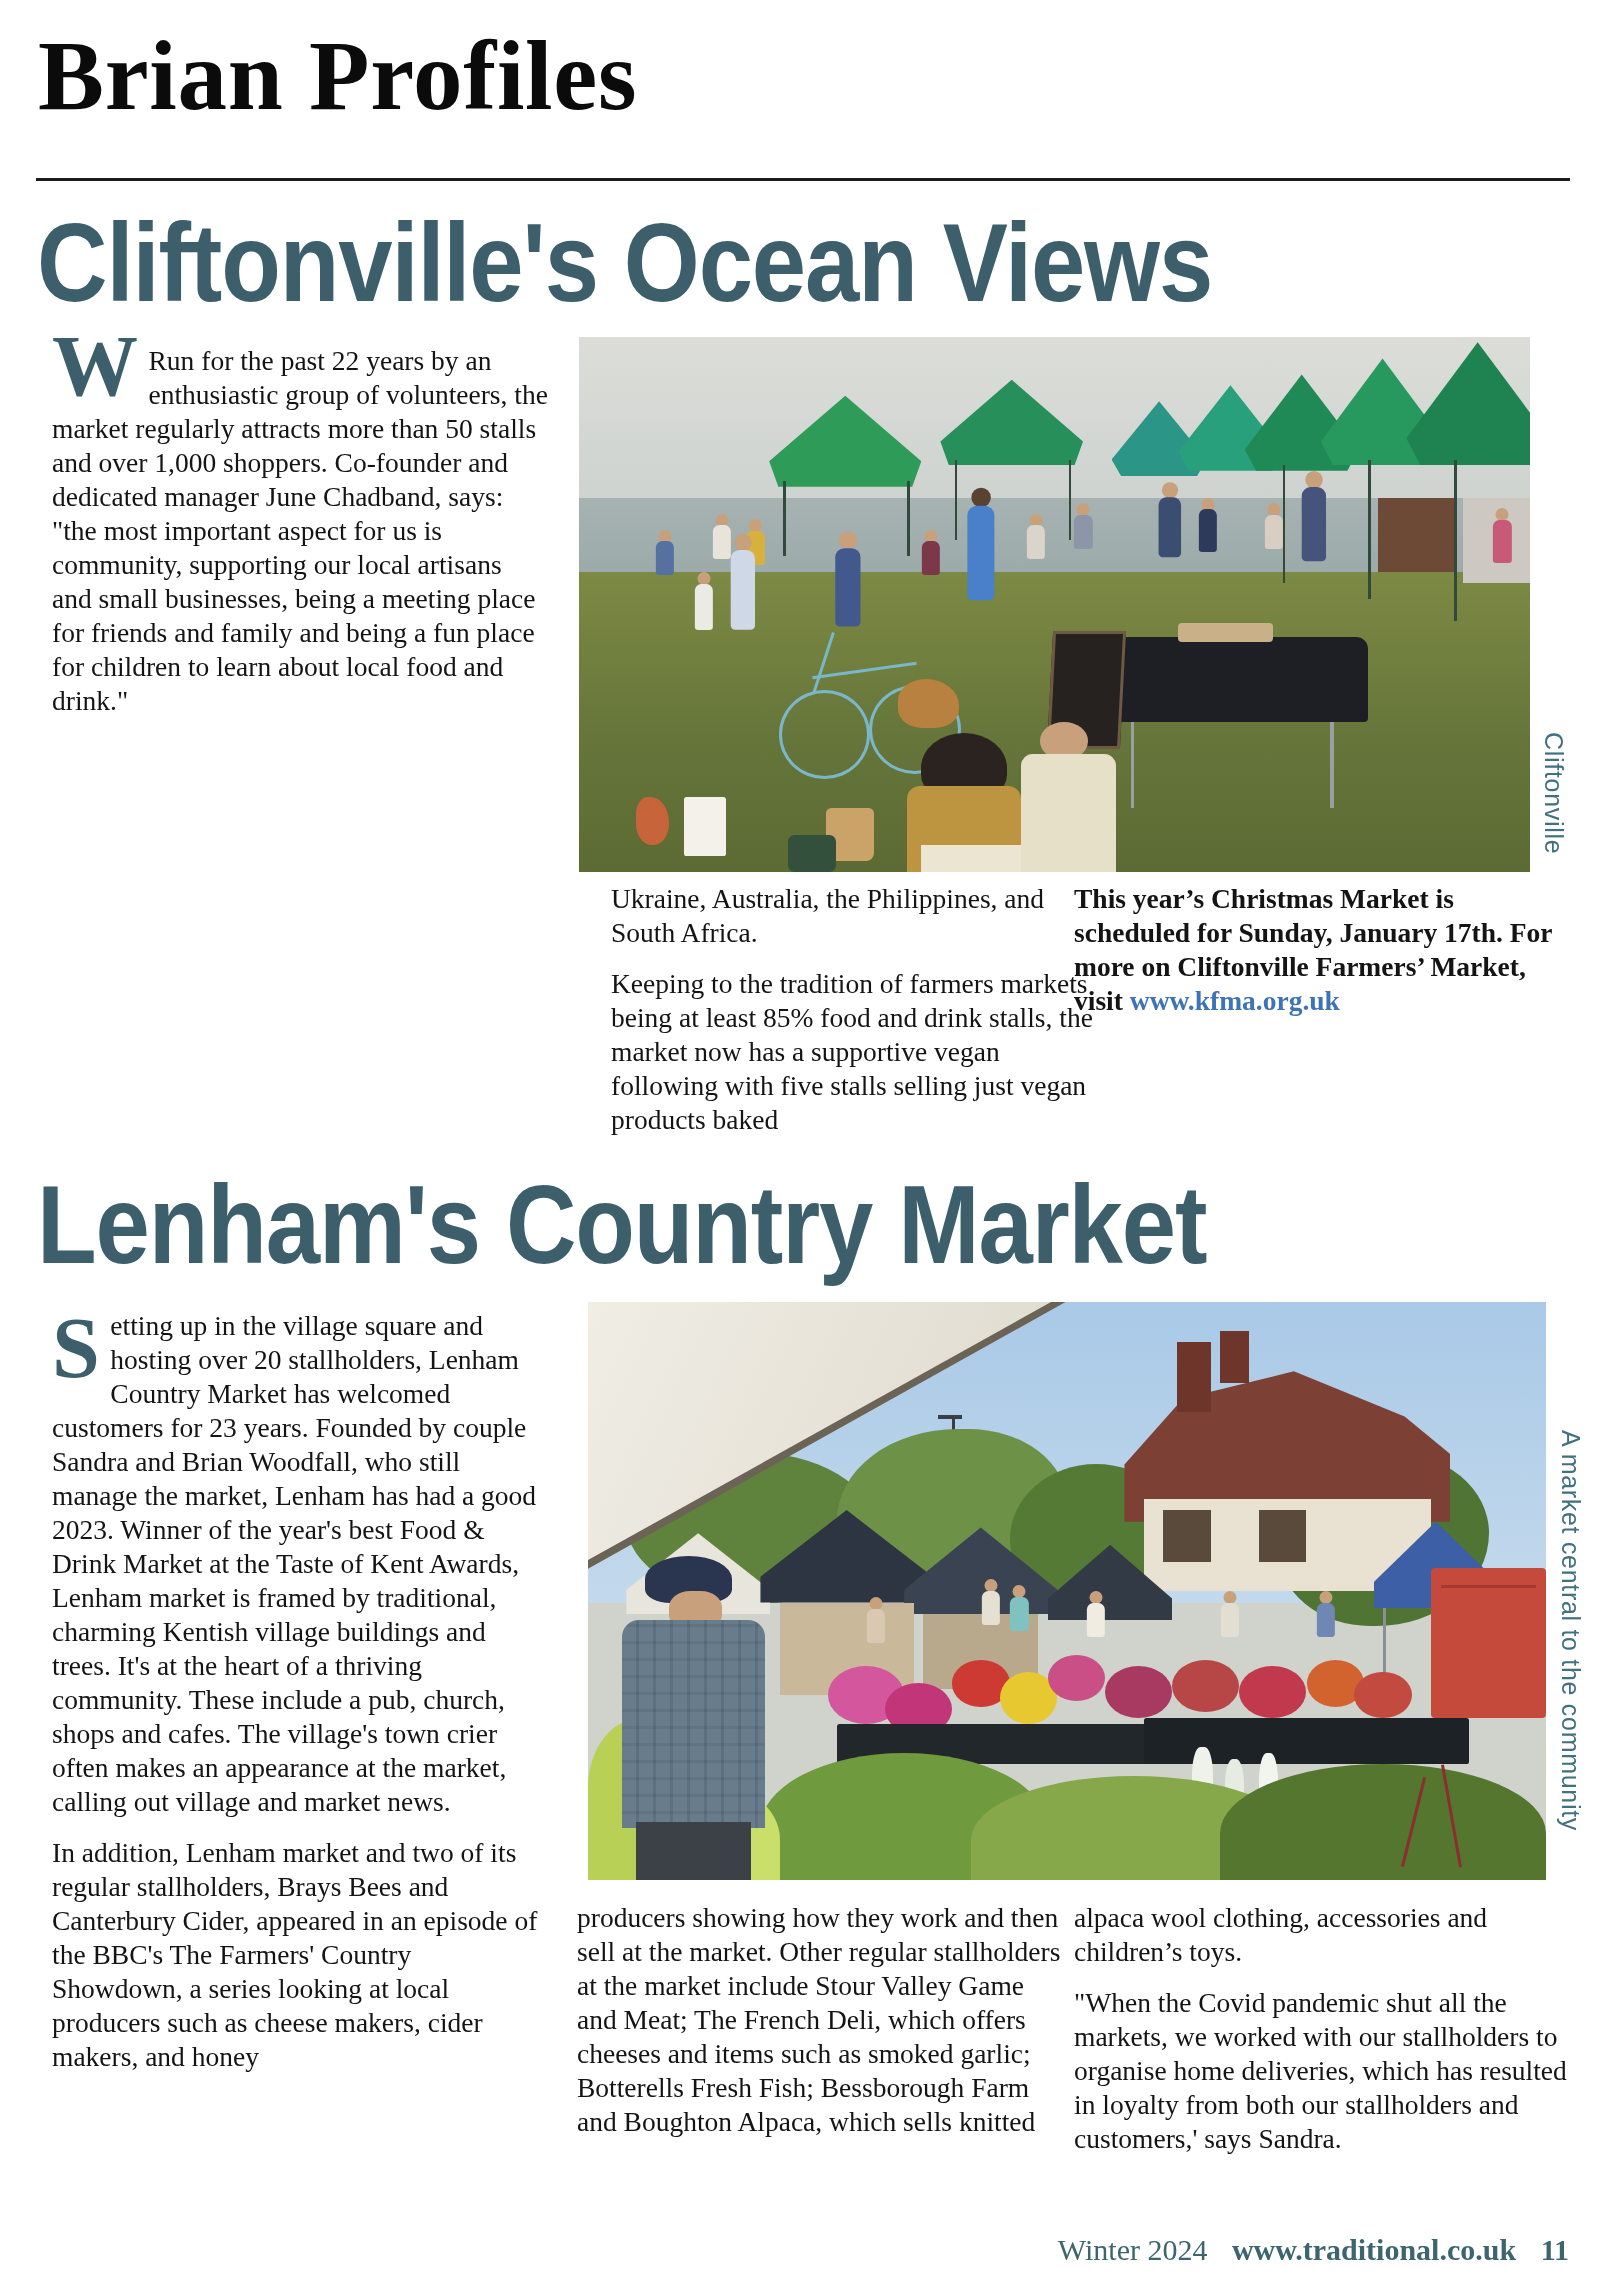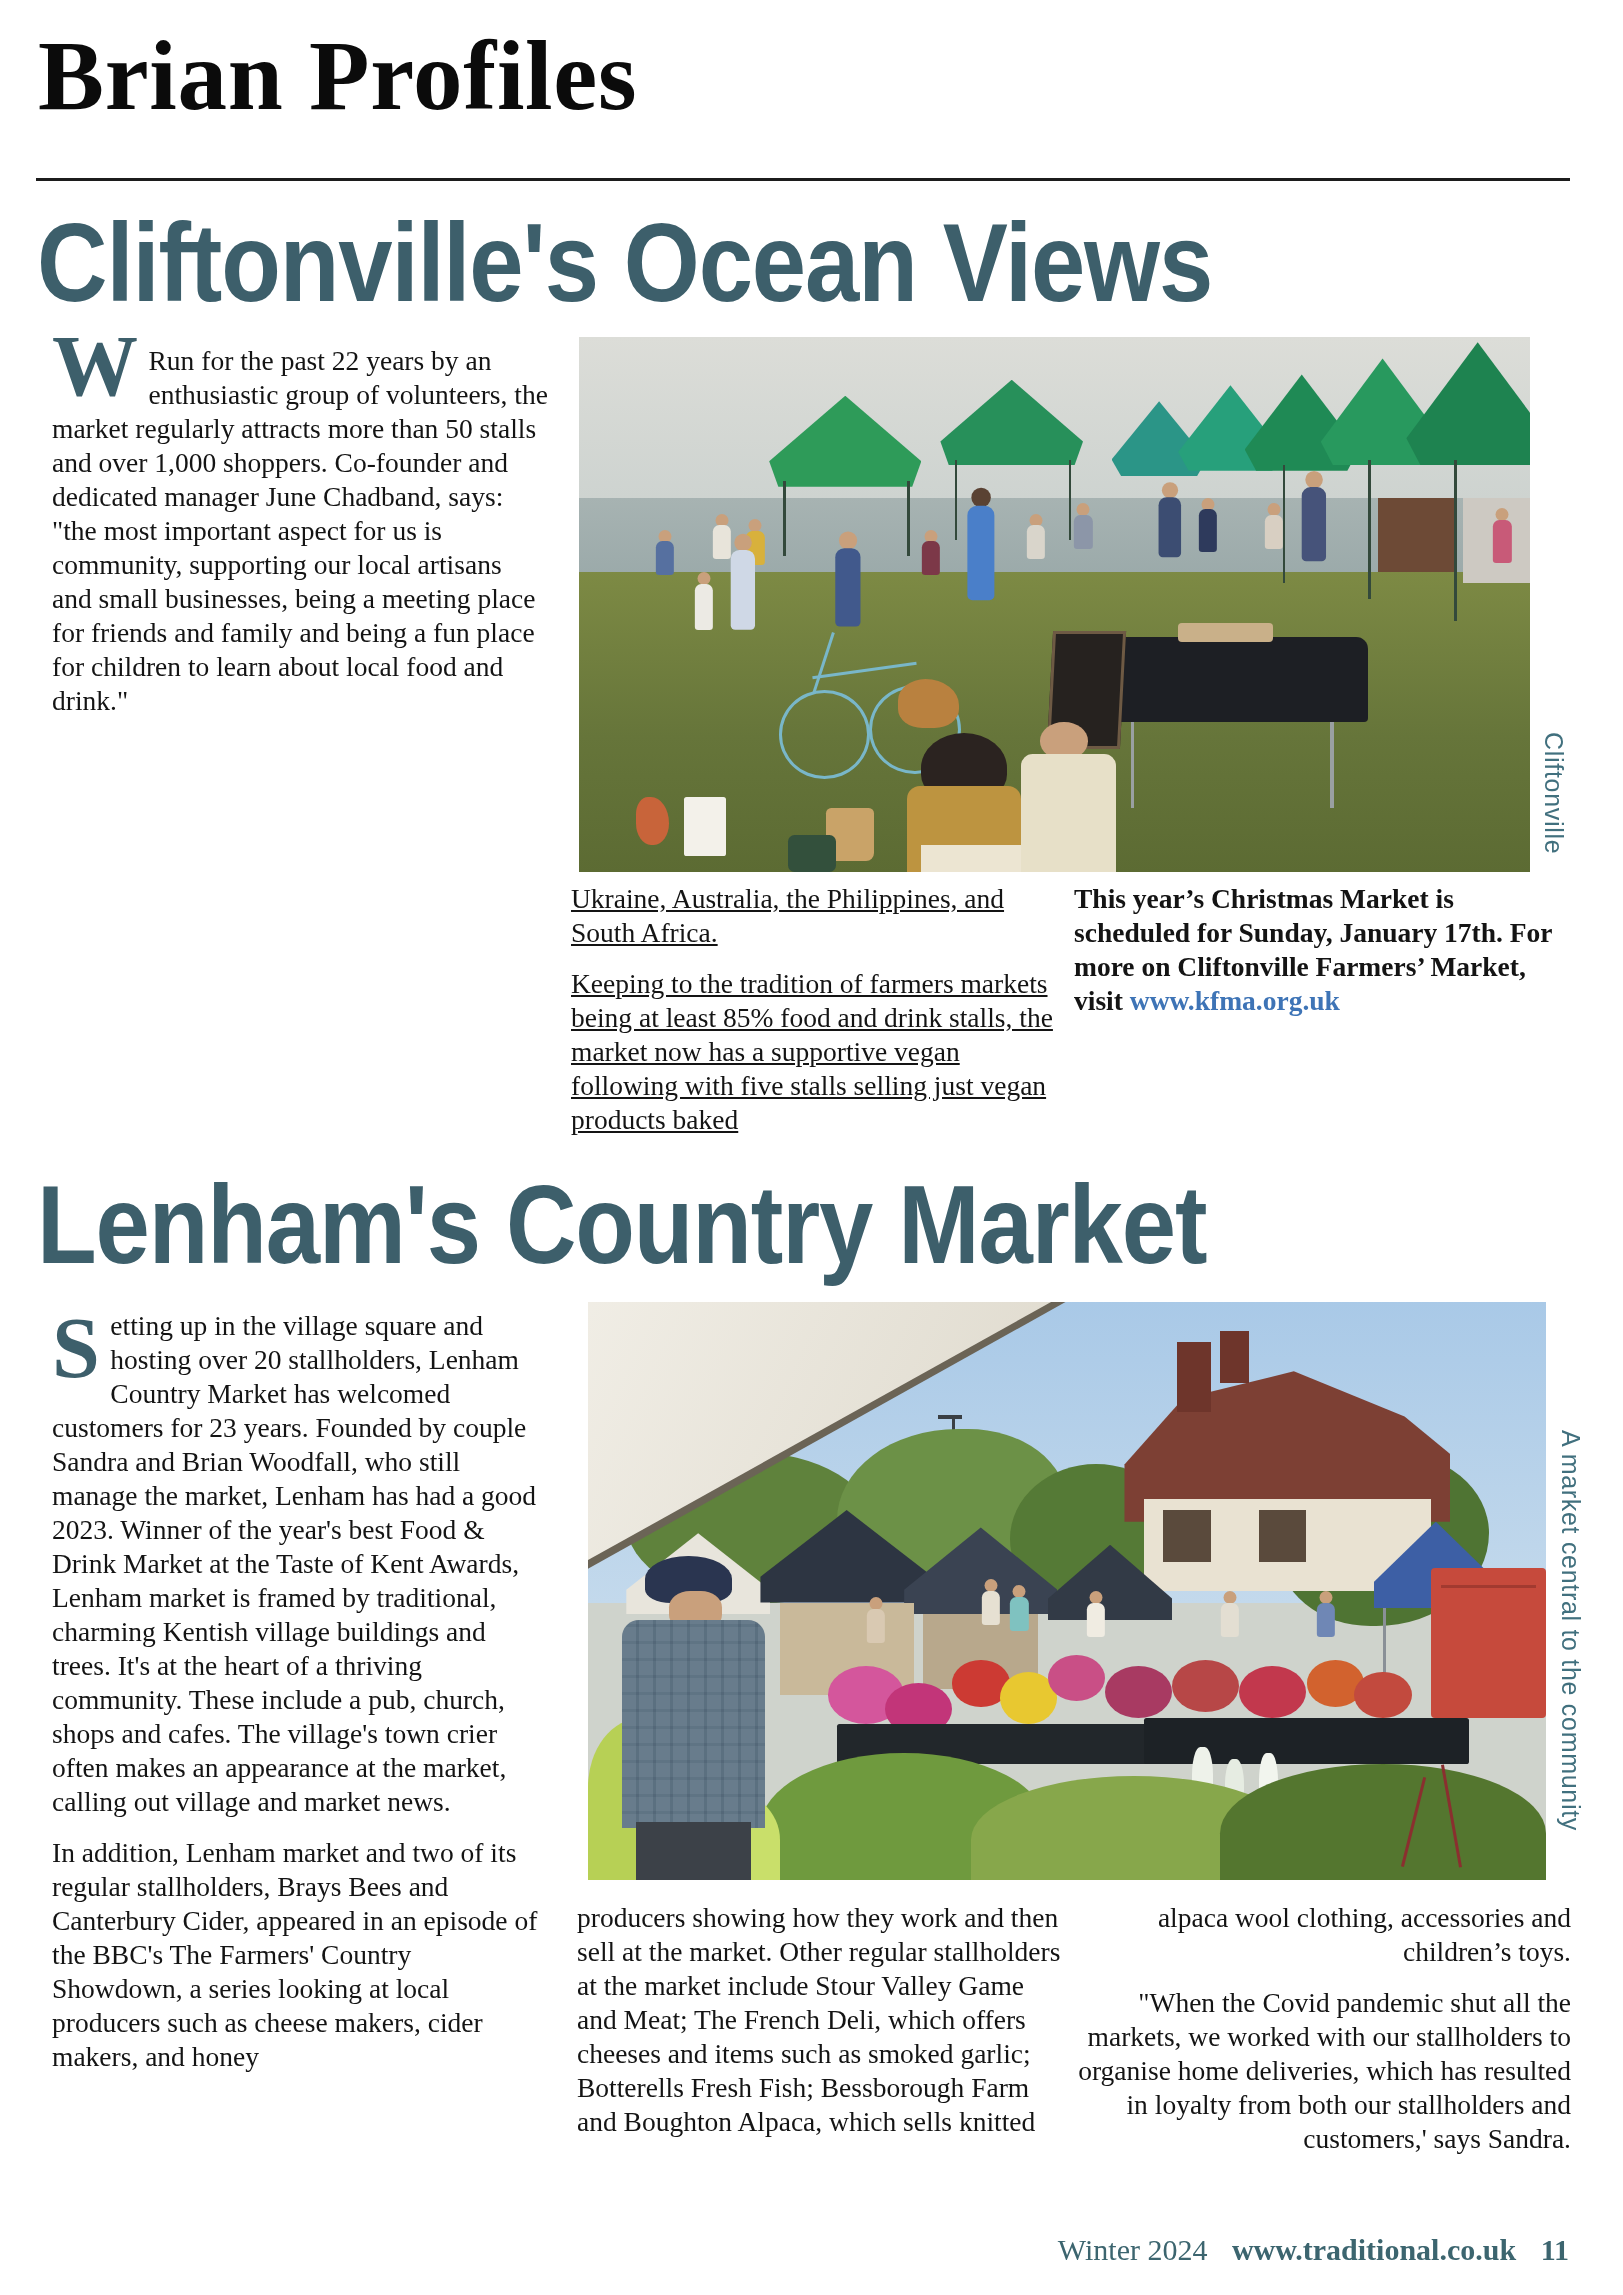--- a/index.html
+++ b/index.html
@@ -168,21 +168,21 @@
   <div style="left:46.5%;top:78%;width:10%;height:23%;background:#e7e0c8;border-radius:11.8px 11.8px 0 0;"></div>
 
   <div style="left:11%;top:86%;width:4.5%;height:11%;background:#f3f1ea;border-radius:2.6px;"></div>
   <div style="left:26%;top:88%;width:5%;height:10%;background:#c9a368;border-radius:5.2px 5.2px 7.9px 7.9px;"></div>
   <div style="left:22%;top:93%;width:5%;height:7%;background:#33503c;border-radius:6.5px;"></div>
   <div style="left:6%;top:86%;width:3.5%;height:9%;background:#c8643a;border-radius:40% 60% 50% 50%;"></div>
 </div>
 
 <div class="abs vcap" style="left:1539px;top:732px;">Cliftonville</div>
 
-<div class="abs col" style="left:571px;top:882px;width:489px;text-decoration:underline;">
+<div class="abs col" style="left:611px;top:882px;width:489px;">
   <p>Ukraine, Australia, the Philippines, and South Africa.</p>
   <p>Keeping to the tradition of farmers markets being at least 85% food and drink stalls, the market now has a supportive vegan following with five stalls selling just vegan products baked</p>
 </div>
 <div class="abs col" style="left:1074px;top:882px;width:497px;">
   <p class="boldp"><span>This year’s Christmas Market is scheduled for Sunday, January 17th. For more on Cliftonville Farmers’ Market, visit</span> <a class="link" href="#">www.kfma.org.uk</a></p>
 </div>
 
 <div class="abs bigtitle" style="left:37px;top:1170px;">Lenham's Country Market</div>
 
 <div class="abs col" style="left:52px;top:1309px;width:496px;">
@@ -280,21 +280,21 @@
   <div style="left:8.5%;top:50%;width:5.5%;height:7%;background:#c9a07c;border-radius:40%;"></div>
   <div style="left:3.5%;top:55%;width:15%;height:36%;border-radius:17px 17px 0 0;background:repeating-linear-gradient(90deg,#a3b2bd 0 14.4px,#8fa0ad 14.4px 17px),repeating-linear-gradient(0deg,#a3b2bd 0 14.4px,#95a6b2 14.4px 17px);background-blend-mode:multiply;"></div>
   <div style="left:5%;top:90%;width:12%;height:14%;background:#3c4148;"></div>
 </div>
 
 <div class="abs vcap" style="left:1556px;top:1430px;">A market central to the community</div>
 
 <div class="abs col" style="left:577px;top:1901px;width:489px;">
   <p>producers showing how they work and then sell at the market. Other regular stallholders at the market include Stour Valley Game and Meat; The French Deli, which offers cheeses and items such as smoked garlic; Botterells Fresh Fish; Bessborough Farm and Boughton Alpaca, which sells knitted</p>
 </div>
-<div class="abs col" style="left:1074px;top:1901px;width:497px;text-align:right;">
+<div class="abs col" style="left:1074px;top:1901px;width:497px;">
   <p>alpaca wool clothing, accessories and children’s toys.</p>
   <p>"When the Covid pandemic shut all the markets, we worked with our stallholders to organise home deliveries, which has resulted in loyalty from both our stallholders and customers,' says Sandra.</p>
 </div>
 
 <div class="abs footer">
   <span>Winter 2024</span>
   <span class="site">www.traditional.co.uk</span>
   <span class="pg">11</span>
 </div>
 

